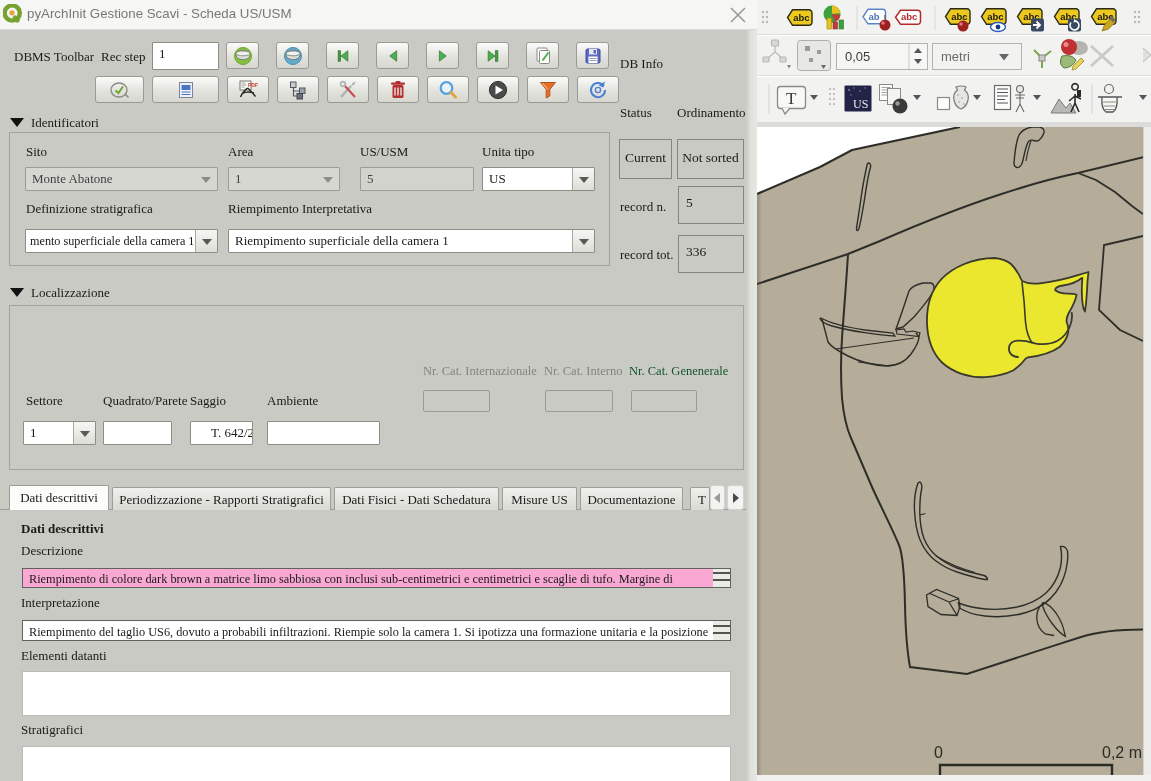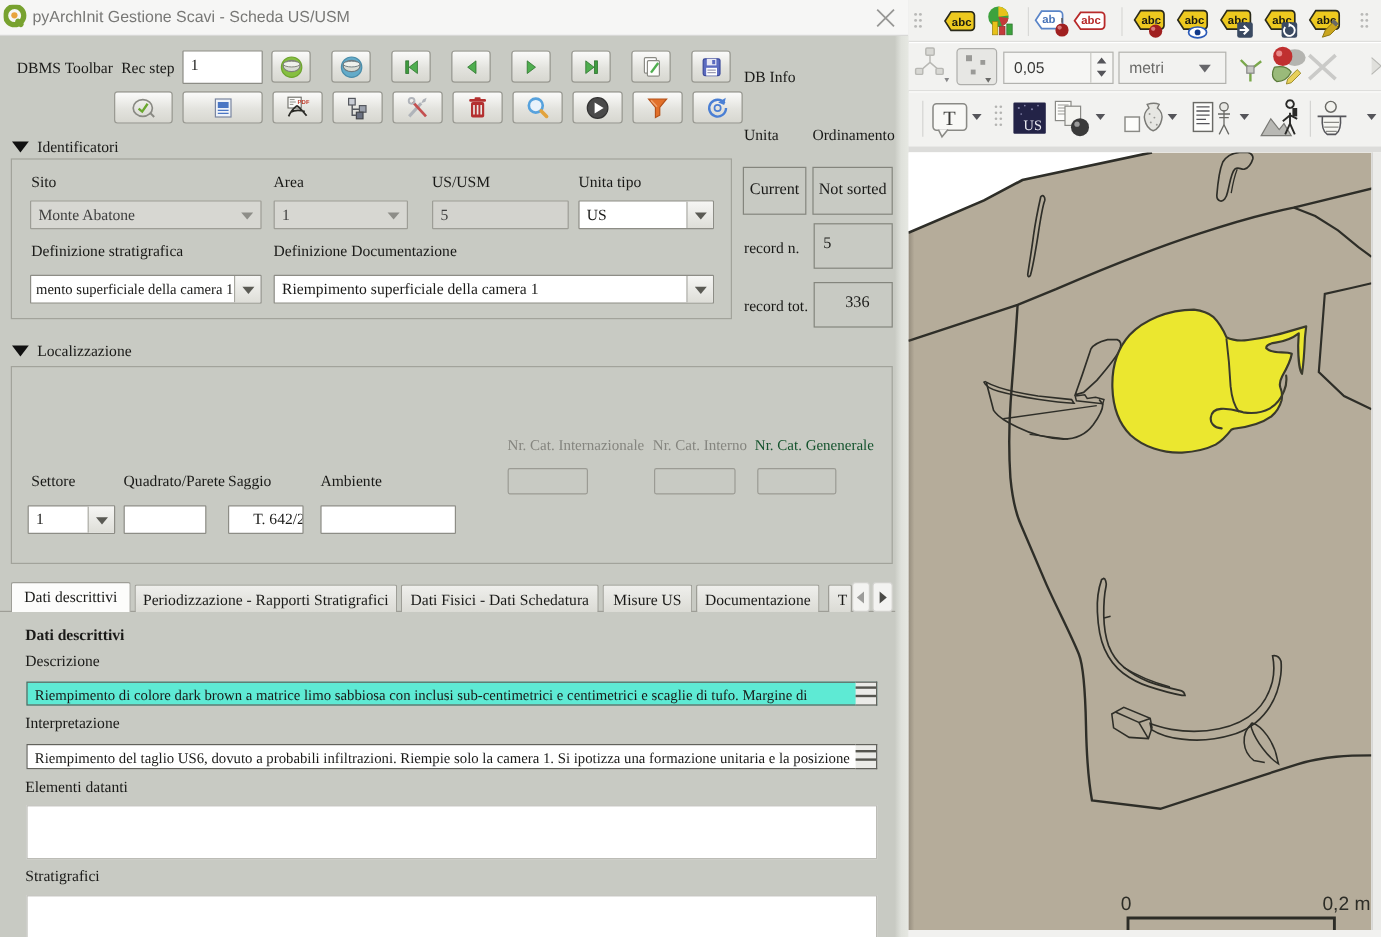--- a/index.html
+++ b/index.html
@@ -169,28 +169,28 @@
   </div>
 <div class="btn" style="left:577px;top:76px;width:42px">
 <svg width="20" height="20" viewBox="0 0 20 20">
       <path d="M15.8 6.2 A7 7 0 1 0 17 10" fill="none" stroke="#4a7fd4" stroke-width="2"></path>
       <path d="M16.8 1.5 L15.5 7.5 L10.5 5.5 Z" fill="#4a7fd4"></path>
       <circle cx="10" cy="10" r="2.6" fill="none" stroke="#4a7fd4" stroke-width="1.4"></circle>
     </svg>
   </div>
 
 <div class="lbl" style="left:620px;top:56px">DB Info</div>
-<div class="lbl" style="left:620px;top:105px">Unita</div>
+<div class="lbl" style="left:620px;top:105px">Status</div>
 <div class="lbl" style="left:677px;top:105px">Ordinamento</div>
 <div class="infobox" style="left:619px;top:139px;width:53px;height:40px;padding-top:10px">Current</div>
 <div class="infobox" style="left:677px;top:139px;width:67px;height:40px;padding-top:10px">Not sorted</div>
 <div class="lbl" style="left:620px;top:199px">record n.</div>
 <div class="infobox" style="left:678px;top:186px;width:66px;height:38px;text-align:left;padding:8px 0 0 7px">5</div>
 <div class="lbl" style="left:620px;top:247px">record tot.</div>
-<div class="infobox" style="left:678px;top:235px;width:66px;height:38px;text-align:center;padding:8px 0 0 7px">336</div>
+<div class="infobox" style="left:678px;top:235px;width:66px;height:38px;text-align:left;padding:8px 0 0 7px">336</div>
 
 <div class="tri" style="left:10px;top:118px"></div>
 <div class="lbl" style="left:31px;top:115px">Identificatori</div>
 <div class="gbox" style="left:9px;top:132px;width:601px;height:134px"></div>
 <div class="lbl" style="left:26px;top:144px">Sito</div>
 <div class="lbl" style="left:228px;top:144px">Area</div>
 <div class="lbl" style="left:360px;top:144px">US/USM</div>
 <div class="lbl" style="left:482px;top:144px">Unita tipo</div>
 <div class="dfield" style="left:25px;top:167px;width:193px;height:24px">Monte Abatone
  <span class="dcombo-ar">
@@ -199,21 +199,21 @@
 <div class="dfield" style="left:228px;top:167px;width:112px;height:24px">1
  <span class="dcombo-ar">
       <span class="car" style="border-top-color:#8d8d88"></span>
     </span></div>
 <div class="dfield" style="left:360px;top:167px;width:114px;height:24px;background:#d3d3ce">5</div>
 <div class="field" style="left:482px;top:167px;width:113px;height:24px">US
  <span class="combo-ar">
       <span class="car"></span>
     </span></div>
 <div class="lbl" style="left:26px;top:201px">Definizione stratigrafica</div>
-<div class="lbl" style="left:228px;top:201px">Definizione Documentazione</div>
+<div class="lbl" style="left:228px;top:201px">Riempimento Interpretativa</div>
 <div class="field" style="left:25px;top:229px;width:193px;height:24px;font-size:12.2px;padding:4px 0 0 4px">mento superficiale della camera 1
  <span class="combo-ar">
       <span class="car"></span>
     </span></div>
 <div class="field" style="left:228px;top:229px;width:367px;height:24px">Riempimento superficiale della camera 1
  <span class="combo-ar">
       <span class="car"></span>
     </span></div>
 
 <div class="tri" style="left:10px;top:288px"></div>
@@ -246,21 +246,21 @@
 <div class="tab" style="left:690px;width:20px;text-align:right;padding-right:3px">T</div>
 <div class="abs" style="left:710px;top:485px;width:15px;height:25px;border:1px solid #d2d2ce;border-radius:3px;background:#f3f3f1">
  <span style="position:absolute;left:3px;top:7px;width:0;height:0;border-top:5px solid transparent;border-bottom:5px solid transparent;border-right:6px solid #9c9c9a"></span>
   </div>
 <div class="abs" style="left:727px;top:485px;width:17px;height:25px;border:1px solid #d2d2ce;border-radius:3px;background:#f3f3f1">
  <span style="position:absolute;left:5px;top:7px;width:0;height:0;border-top:5px solid transparent;border-bottom:5px solid transparent;border-left:6px solid #4a4a46"></span>
   </div>
 
 <div class="lbl" style="left:21px;top:521px;font-weight:bold">Dati descrittivi</div>
 <div class="lbl" style="left:21px;top:543px">Descrizione</div>
-<div class="abs" style="left:22px;top:568px;width:709px;height:20px;background:#5eead4;border:1px solid #62625c;font-size:12.3px;padding:3px 0 0 6px;white-space:nowrap;overflow:hidden">Riempimento di colore dark brown a matrice limo sabbiosa con inclusi sub-centimetrici e centimetrici e scaglie di tufo. Margine di</div>
+<div class="abs" style="left:22px;top:568px;width:709px;height:20px;background:#f9a8d4;border:1px solid #62625c;font-size:12.3px;padding:3px 0 0 6px;white-space:nowrap;overflow:hidden">Riempimento di colore dark brown a matrice limo sabbiosa con inclusi sub-centimetrici e centimetrici e scaglie di tufo. Margine di</div>
 <div class="abs" style="left:713px;top:568px;width:18px;height:20px;background:#ebebe8;border:1px solid #62625c;border-left:none">
  <span style="position:absolute;left:0;right:0;top:3px;height:1.6px;background:#55554f"></span>
  <span style="position:absolute;left:0;right:0;top:10px;height:1.6px;background:#55554f"></span>
   </div>
 <div class="lbl" style="left:21px;top:595px">Interpretazione</div>
 <div class="abs" style="left:22px;top:620px;width:709px;height:21px;background:#fff;border:1px solid #62625c;font-size:12.3px;padding:4px 0 0 6px;white-space:nowrap;overflow:hidden">Riempimento del taglio US6, dovuto a probabili infiltrazioni. Riempie solo la camera 1. Si ipotizza una formazione unitaria e la posizione</div>
 <div class="abs" style="left:713px;top:620px;width:18px;height:21px;background:#ebebe8;border:1px solid #62625c;border-left:none">
  <span style="position:absolute;left:0;right:0;top:4px;height:1.6px;background:#55554f"></span>
  <span style="position:absolute;left:0;right:0;top:11px;height:1.6px;background:#55554f"></span>
   </div>

